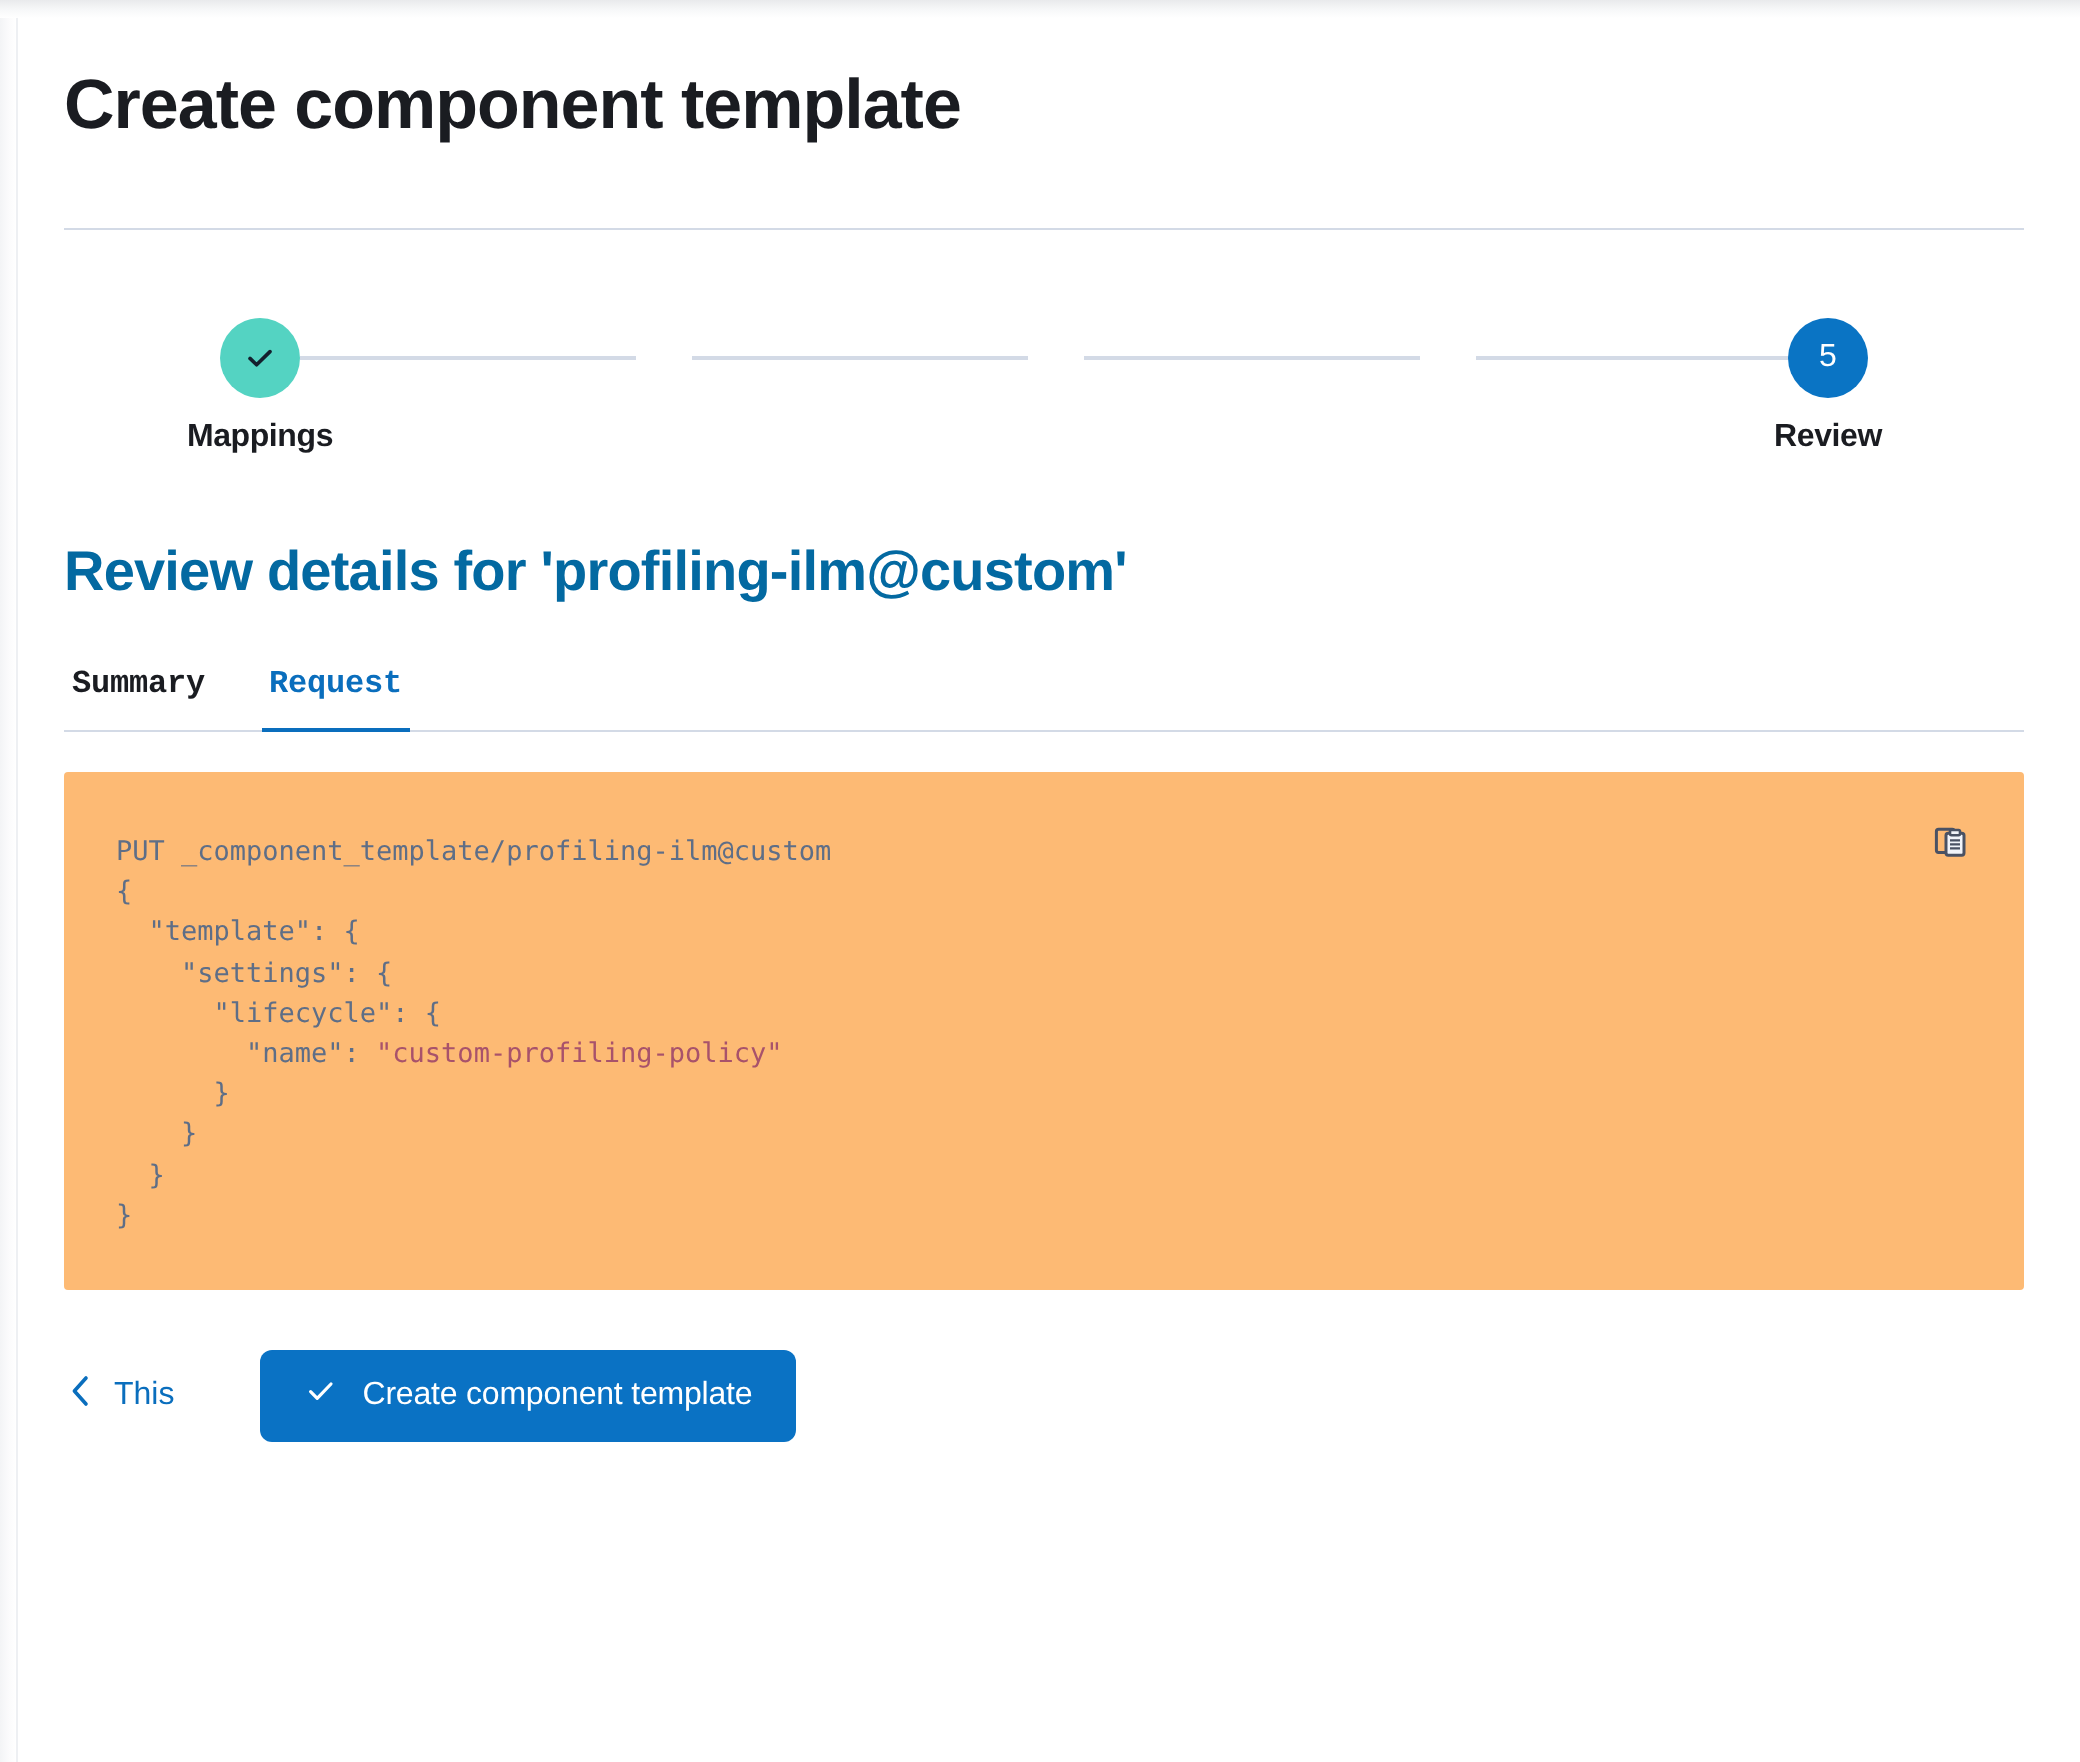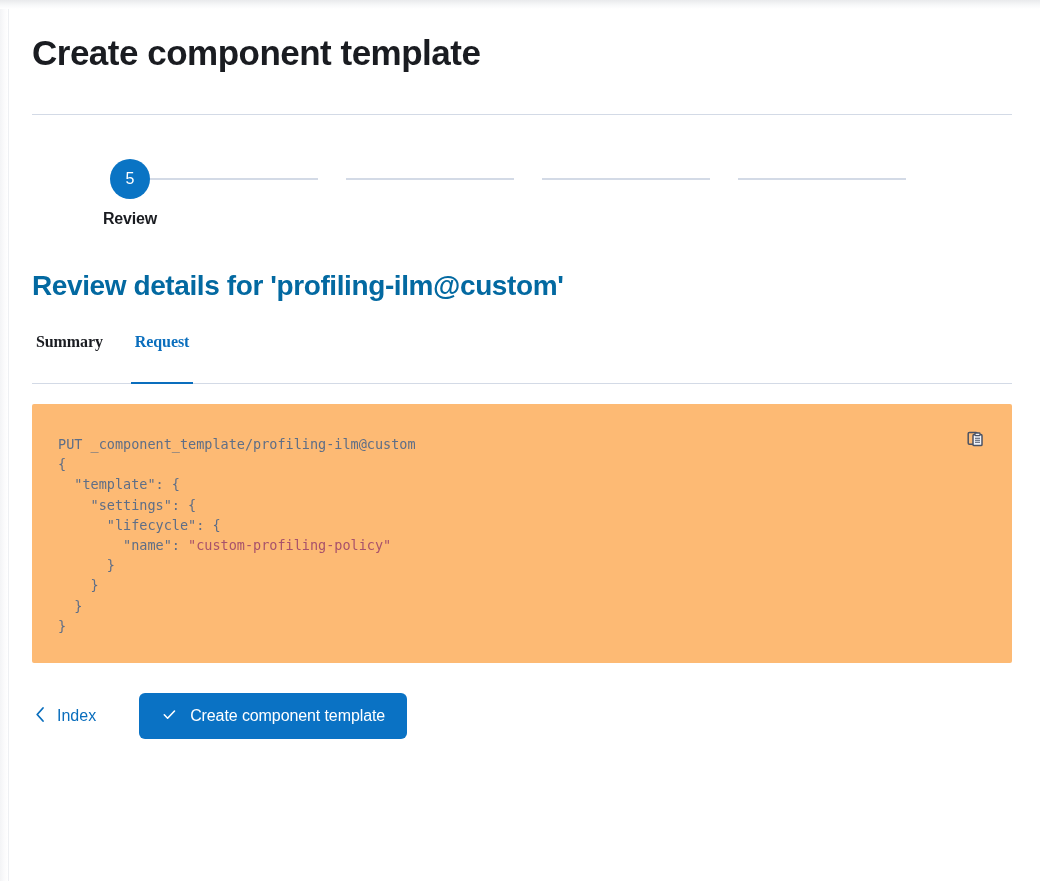--- a/index.html
+++ b/index.html
@@ -141,26 +141,26 @@
     display: flex;
     gap: 24px;
     align-items: flex-end;
     position: relative;
     z-index: 2;
   }
   .tab {
     font-size: 16px;
     font-weight: 700;
     color: #1a1c21;
-    padding: 0 4px 31px 4px;
+    padding: 0 4px 13px 4px;
     cursor: pointer;
     border-bottom: 2px solid transparent;
     background: none;
     border-left: none; border-right: none; border-top: none;
-    font-family: Liberation Serif, serif;
+    font-family: Liberation Mono, monospace;
     letter-spacing: -0.1px;
   }
   .tab.active {
     color: #0a6ebd;
     border-bottom: 2px solid #0a6ebd;
   }
   .tabs-rule {
     height: 1px;
     background: #d3dae6;
     width: 980px;
@@ -262,20 +262,30 @@
   <div class="stepper">
     <div class="connector" style="left:118px;  width:168px;"></div>
     <div class="connector" style="left:314px;  width:168px;"></div>
     <div class="connector" style="left:510px;  width:168px;"></div>
     <div class="connector" style="left:706px;  width:168px;"></div>
 
     <div class="steps-row">
 
 
 
+      <div class="step">
+        <div class="step-circle">
+          <span>
+            <svg width="18" height="18" viewBox="0 0 18 18" aria-hidden="true">
+              <path d="M4 9.2 L7.3 12.4 L14 5.8" fill="none" stroke="#14202e" stroke-width="1.8" stroke-linecap="round" stroke-linejoin="round"></path>
+            </svg>
+          </span>
+        </div>
+        <div class="step-label">Mappings</div>
+      </div>
 
 
       <div class="step">
         <div class="step-circle active">
           <span class="num">5</span>
         </div>
         <div class="step-label">Review</div>
       </div>
 
     </div>
@@ -317,21 +327,21 @@
     </button>
   </div>
 
   <div class="actions">
     <button class="back-link">
       <span>
         <svg width="13" height="17" viewBox="0 0 13 17" aria-hidden="true">
           <path d="M9 2 L3.2 8.5 L9 15" fill="none" stroke="#0a6ebd" stroke-width="1.8" stroke-linecap="round" stroke-linejoin="round"></path>
         </svg>
       </span>
-      <span>Index</span>
+      <span>This</span>
     </button>
 
     <button class="primary-btn">
       <span>
         <svg width="17" height="17" viewBox="0 0 17 17" aria-hidden="true">
           <path d="M3.3 8.8 L6.6 12.2 L13.5 5" fill="none" stroke="#ffffff" stroke-width="1.6" stroke-linecap="round" stroke-linejoin="round"></path>
         </svg>
       </span>
       <span>Create component template</span>
     </button>

